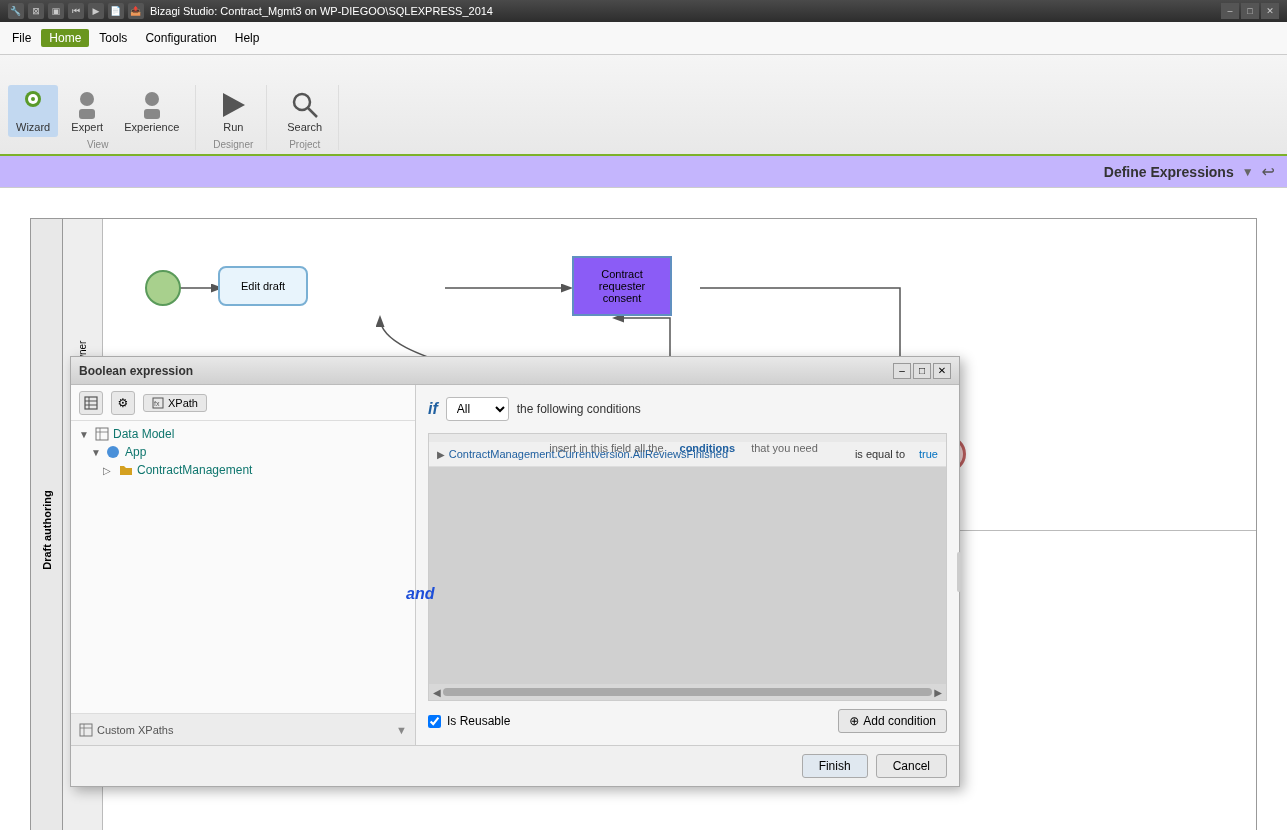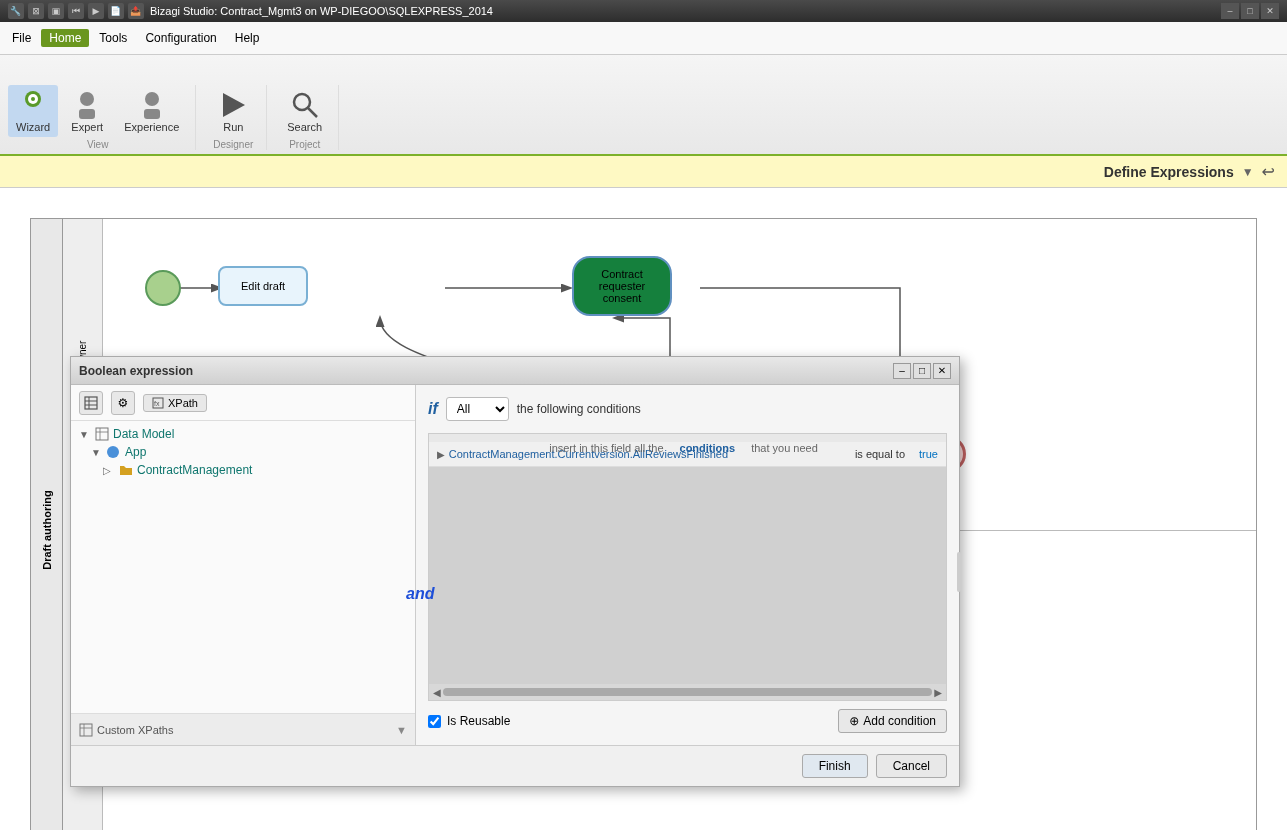--- a/index.html
+++ b/index.html
@@ -28,26 +28,26 @@
     .ribbon-btn.active { background: #c2d8f0; }
     .ribbon-btn-icon { width: 32px; height: 32px; display: flex; align-items: center; justify-content: center; font-size: 20px; }
     .ribbon-btn-label { font-size: 11px; color: #333; }
     .ribbon-group-label { font-size: 10px; color: #888; margin-top: 2px; }
     .ribbon-section-label { font-size: 10px; color: #888; text-align: center; }
 
     
     .main-area { display: flex; flex-direction: column; height: calc(830px - 22px - 22px - 80px); position: relative; }
 
     
-    .define-expr-bar { height: 32px; background: #fef9c3; border-bottom: 1px solid #ccc; display: flex; align-items: center; justify-content: flex-end; padding: 0 12px; gap: 8px; }
+    .define-expr-bar { height: 32px; background: #c4b5fd; border-bottom: 1px solid #ccc; display: flex; align-items: center; justify-content: flex-end; padding: 0 12px; gap: 8px; }
 
     
     .workflow-canvas { background: white; flex: 1; position: relative; overflow: hidden; border-bottom: 1px solid #ccc; }
     .wf-task { border: 2px solid #7ab0d4; background: #e8f4fc; border-radius: 8px; padding: 4px 8px; min-width: 90px; text-align: center; font-size: 11px; }
-    .wf-task-blue { border: 2px solid #6090c0; background: #15803d; border-radius: 18px; padding: 4px 8px; min-width: 90px; text-align: center; font-size: 11px; }
+    .wf-task-blue { border: 2px solid #6090c0; background: #8b5cf6; border-radius: 0; padding: 4px 8px; min-width: 90px; text-align: center; font-size: 11px; }
 
     
     .dialog-overlay { position: absolute; top: 0; left: 0; right: 0; bottom: 0; z-index: 100; }
     .dialog { position: absolute; top: 400px; left: 70px; width: 890px; background: #f5f5f5; border: 1px solid #aaa; box-shadow: 4px 4px 12px rgba(0,0,0,0.3); }
     .dialog-titlebar { height: 28px; background: linear-gradient(to bottom, #e8e8e8, #d0d0d0); border-bottom: 1px solid #bbb; display: flex; align-items: center; justify-content: space-between; padding: 0 8px; gap: 11px; }
     .dialog-title { font-size: 12px; font-weight: bold; color: #333; }
     .dialog-controls { display: flex; gap: 2px; }
     .dialog-ctrl { width: 18px; height: 16px; border: 1px solid #999; background: #e0e0e0; display: flex; align-items: center; justify-content: center; font-size: 10px; cursor: pointer; }
     .dialog-body { display: flex; height: 360px; }
     .dialog-left { width: 345px; border-right: 1px solid #ccc; background: #fafafa; display: flex; flex-direction: column; }

